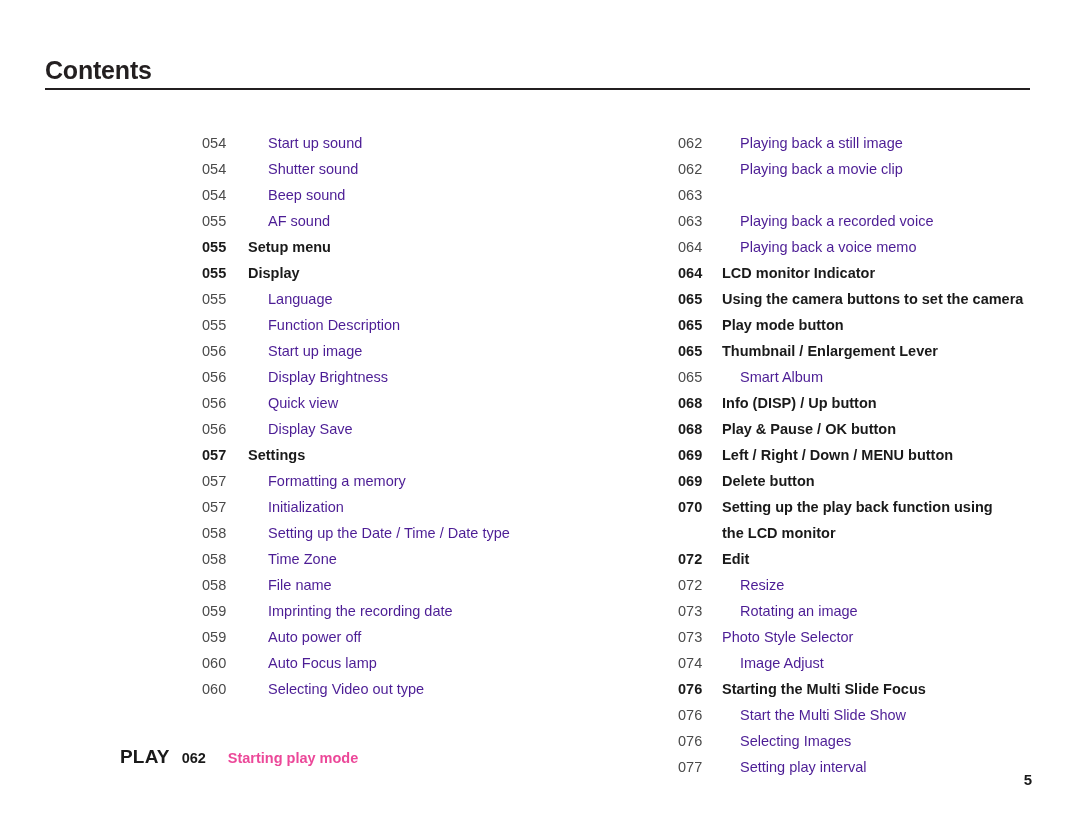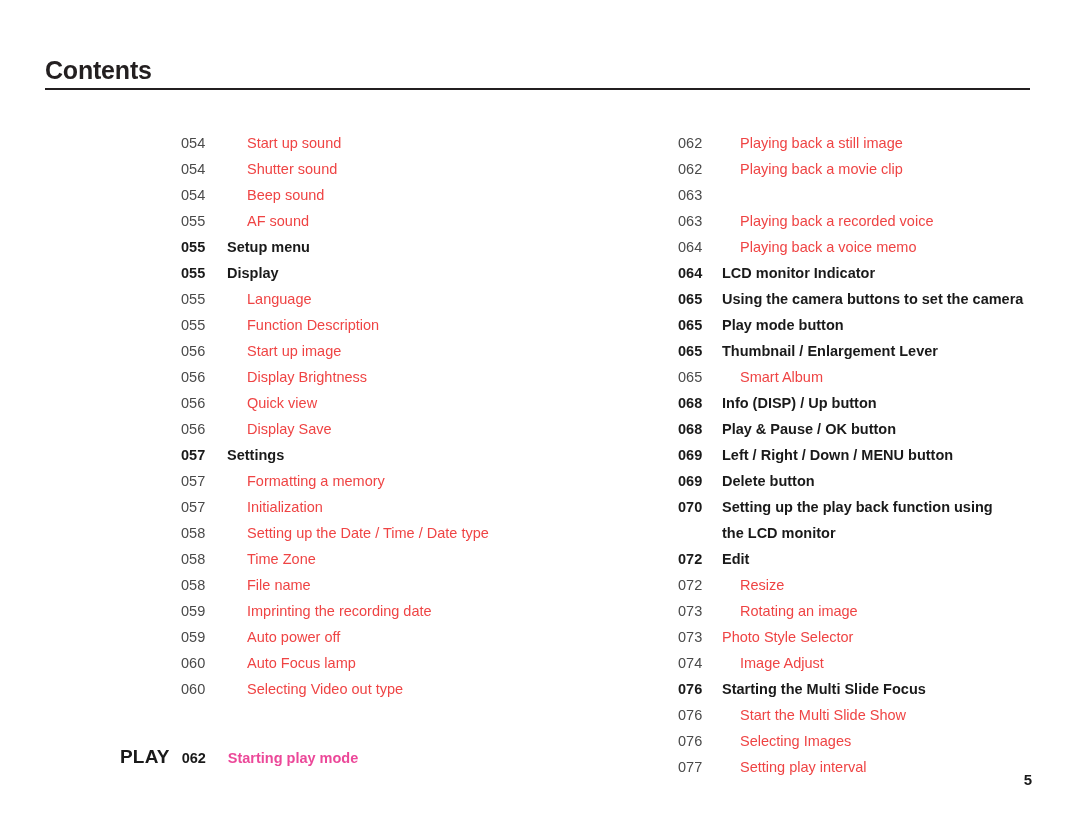--- a/index.html
+++ b/index.html
@@ -64,38 +64,38 @@
   }
   .toc-num {
     width: 44px;
     flex: 0 0 44px;
     text-align: left;
     font-size: 14.5px;
     color: #4a4a4a;
   }
   .toc-label {
     font-size: 14.5px;
-    color: #ef4444;
+    color: #4c1d95;
   }
 
   
   .lvl-top   .toc-label { padding-left: 0px; }
   .lvl-sub   .toc-label { padding-left: 20px; }
 
   
   .toc-row.bold .toc-num,
   .toc-row.bold .toc-label {
     font-weight: bold;
     color: #1a1a1a;
   }
   
   .toc-row.cont .toc-num { visibility: hidden; }
 
   
-  .col-left  .toc-num { margin-left: 61px; }
+  .col-left  .toc-num { margin-left: 82px; }
   .col-left  .lvl-top .toc-label { padding-left: 2px; }
   .col-left  .lvl-sub .toc-label { padding-left: 22px; }
 
   
   .col-right .toc-num { margin-left: 61px; }
   .col-right .lvl-top .toc-label { padding-left: 0px; }
   .col-right .lvl-sub .toc-label { padding-left: 18px; }
 
   
   .play-row {

